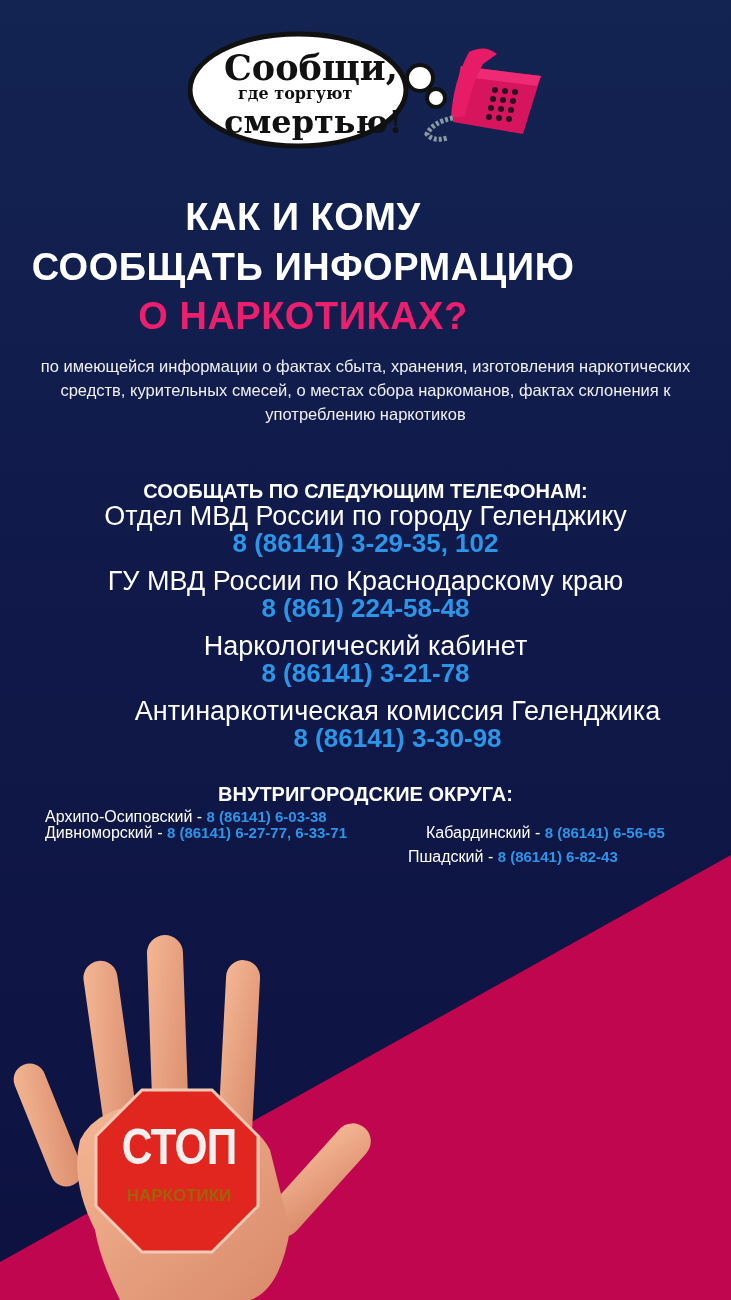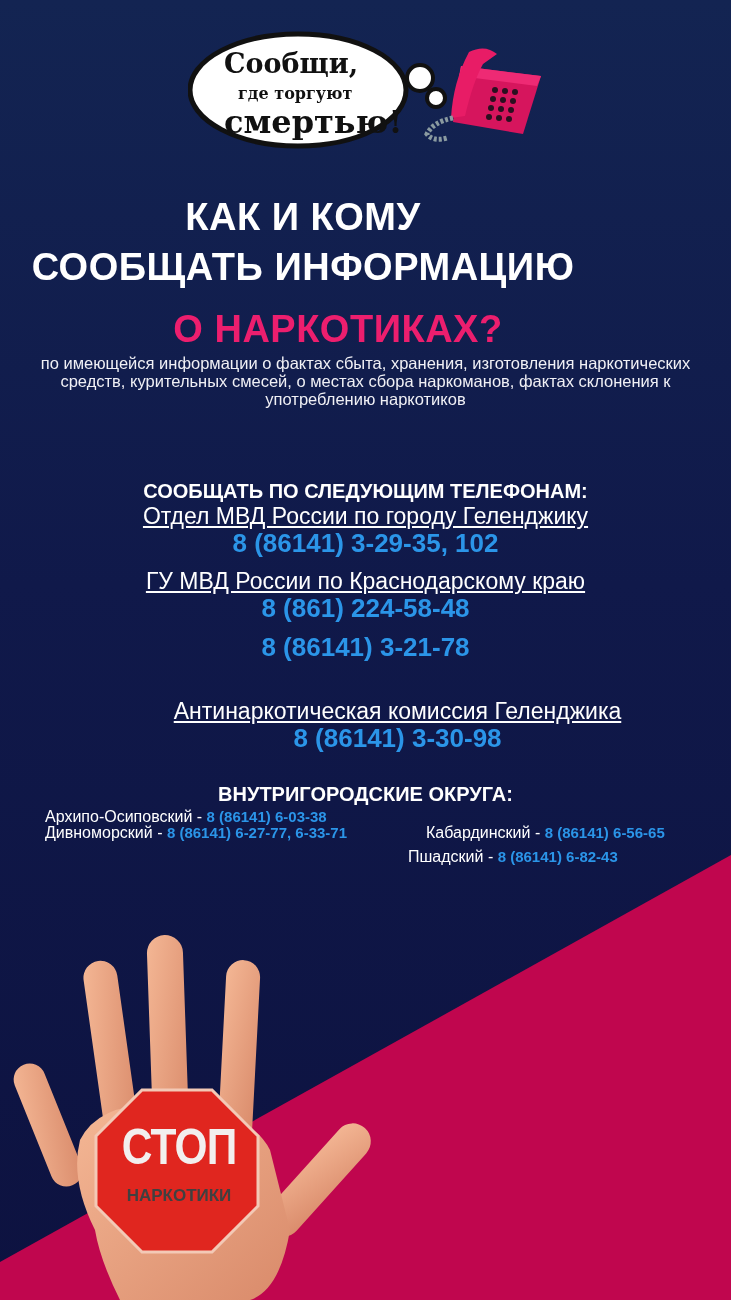--- a/index.html
+++ b/index.html
@@ -5,37 +5,37 @@
   html, body { margin: 0; padding: 0; }
   body {
     width: 731px; height: 1300px; overflow: hidden; position: relative;
     background: linear-gradient(180deg, #132452 0%, #10194a 45%, #0d1240 100%);
     font-family: "Liberation Sans", "DejaVu Sans", sans-serif;
     color: #ffffff;
   }
   .pink-wedge { position: absolute; left: 0; top: 0; width: 731px; height: 1300px; }
   .header-art { position: absolute; left: 188px; top: 30px; width: 370px; height: 130px; }
   .bubble-text { position: absolute; font-family: "DejaVu Serif", serif; font-weight: bold; color: #111; text-align: center; line-height: 1; }
-  .bt1 { left: 36px; top: 20px; font-size: 27px; }
+  .bt1 { left: 36px; top: 20px; font-size: 35px; }
   .bt2 { left: 50px; top: 56px; font-size: 16px; }
   .bt3 { left: 36px; top: 76px; font-size: 32px; }
 
   .title { position: absolute; left: 0; width: 606px; text-align: center; font-weight: bold; letter-spacing: 0.5px; }
   .t1 { top: 196px; font-size: 38px; }
   .t2 { top: 246px; font-size: 38px; }
-  .t3 { top: 308px; font-size: 38px; color: #ec1e6e; margin-left: 35px; }
+  .t3 { top: 295px; font-size: 38px; color: #ec1e6e; }
 
-  .desc { position: absolute; top: 354px; left: 40px; width: 651px; text-align: center; font-size: 16.5px; line-height: 18px; color: #f0f0f5; }
+  .desc { position: absolute; top: 354px; left: 40px; width: 651px; text-align: center; font-size: 16.5px; line-height: 24px; color: #f0f0f5; }
 
   .section-head { position: absolute; left: 0; width: 731px; text-align: center; font-weight: bold; font-size: 20px; }
   .sh1 { top: 460px; margin-top: 20px; }
   .sh2 { top: 783px; }
 
   .contact { position: absolute; left: 0; width: 731px; text-align: center; }
-  .contact .org { font-size: 23px; color: #ffffff; line-height: 26px; text-decoration: underline; }
+  .contact .org { font-size: 27px; color: #ffffff; line-height: 26px; }
   .contact .phone { font-size: 26px; font-weight: bold; color: #2b95e8; line-height: 28px; }
 
   .district { position: absolute; font-size: 16px; white-space: nowrap; }
   .district .dname { color: #ffffff; }
   .district .dphone { color: #2b95e8; font-weight: bold; font-size: 15px; }
 
   .hand { position: absolute; left: 0; top: 890px; width: 420px; height: 410px; }
 </style>
 </head>
 <body>
@@ -85,20 +85,21 @@
 
 <div class="contact" style="top:503px;">
   <div class="org">Отдел МВД России по городу Геленджику</div>
   <div class="phone">8 (86141) 3-29-35, 102</div>
 </div>
 <div class="contact" style="top:568px;">
   <div class="org">ГУ МВД России по Краснодарскому краю</div>
   <div class="phone">8 (861) 224-58-48</div>
 </div>
 <div class="contact" style="top:633px;">
+  <div class="org">Наркологический кабинет</div>
   <div class="phone">8 (86141) 3-21-78</div>
 </div>
 <div class="contact" style="top:698px;margin-left:32px;">
   <div class="org">Антинаркотическая комиссия Геленджика</div>
   <div class="phone">8 (86141) 3-30-98</div>
 </div>
 
 <div class="section-head sh2">ВНУТРИГОРОДСКИЕ ОКРУГА:</div>
 
 <div class="district" style="left:45px; top:824px;">
@@ -129,14 +130,14 @@
     <rect x="222" y="960" width="34" height="190" rx="17" fill="url(#skin)" transform="rotate(3 239 1055)"></rect>
 
     <rect x="300" y="1110" width="36" height="140" rx="18" fill="url(#skin)" transform="rotate(42 318 1180)"></rect>
 
     <path d="M80 1140 Q100 1100 170 1105 Q250 1110 270 1150 L290 1230 Q280 1290 250 1300 L120 1300 Q100 1260 95 1230 Q70 1180 80 1140 Z" fill="url(#skin)"></path>
   </svg>
   <svg width="170" height="170" viewBox="0 0 170 170" style="position:absolute;left:92px;top:196px;">
     <polygon points="50,4 120,4 166,50 166,120 120,166 50,166 4,120 4,50" fill="#e0261f" stroke="#f3c9b6" stroke-width="3"></polygon>
   </svg>
   <div style="position:absolute;left:104px;top:228px;width:150px;text-align:center;font-family:'Liberation Sans Narrow','Liberation Sans',sans-serif;font-weight:bold;font-size:50px;color:#f2efee;letter-spacing:-1px;transform:scaleX(0.85);">СТОП</div>
-  <div style="position:absolute;left:104px;top:296px;width:150px;text-align:center;font-weight:bold;font-size:17px;color:#404040;">НАРКОТИКИ</div>
+  <div style="position:absolute;left:104px;top:296px;width:150px;text-align:center;font-weight:bold;font-size:17px;color:#a16207;">НАРКОТИКИ</div>
 </div>
 
 </body></html>

